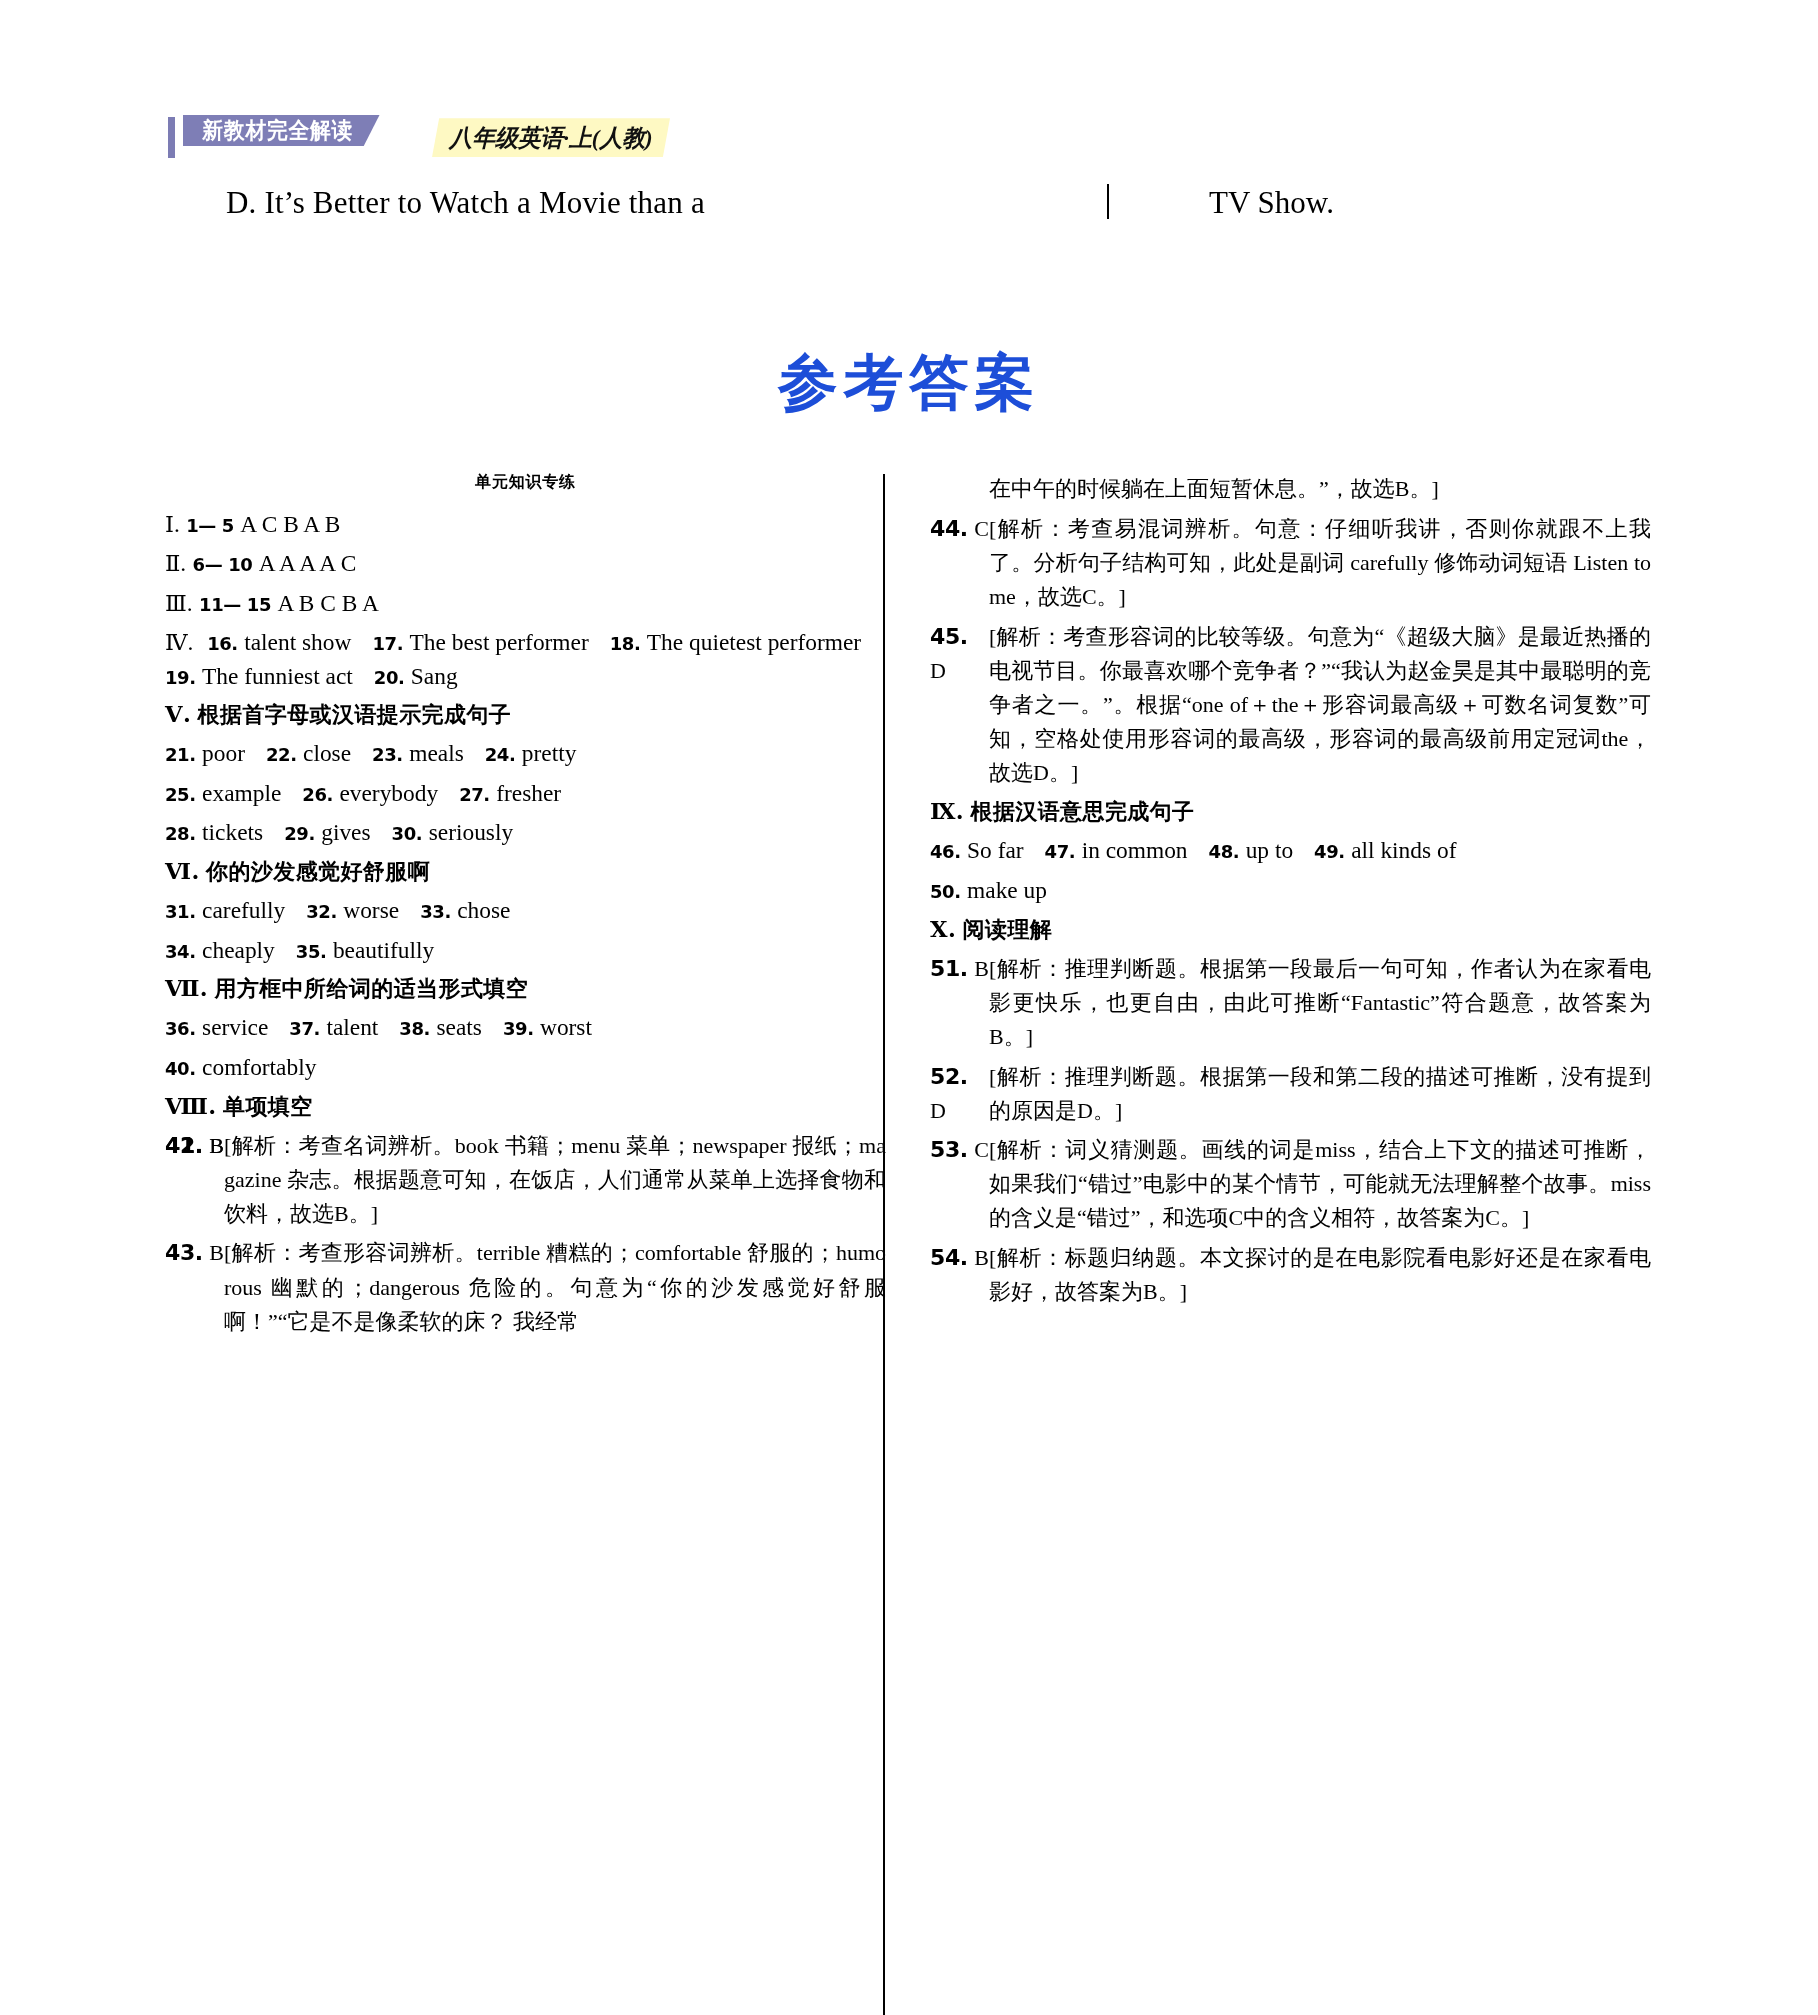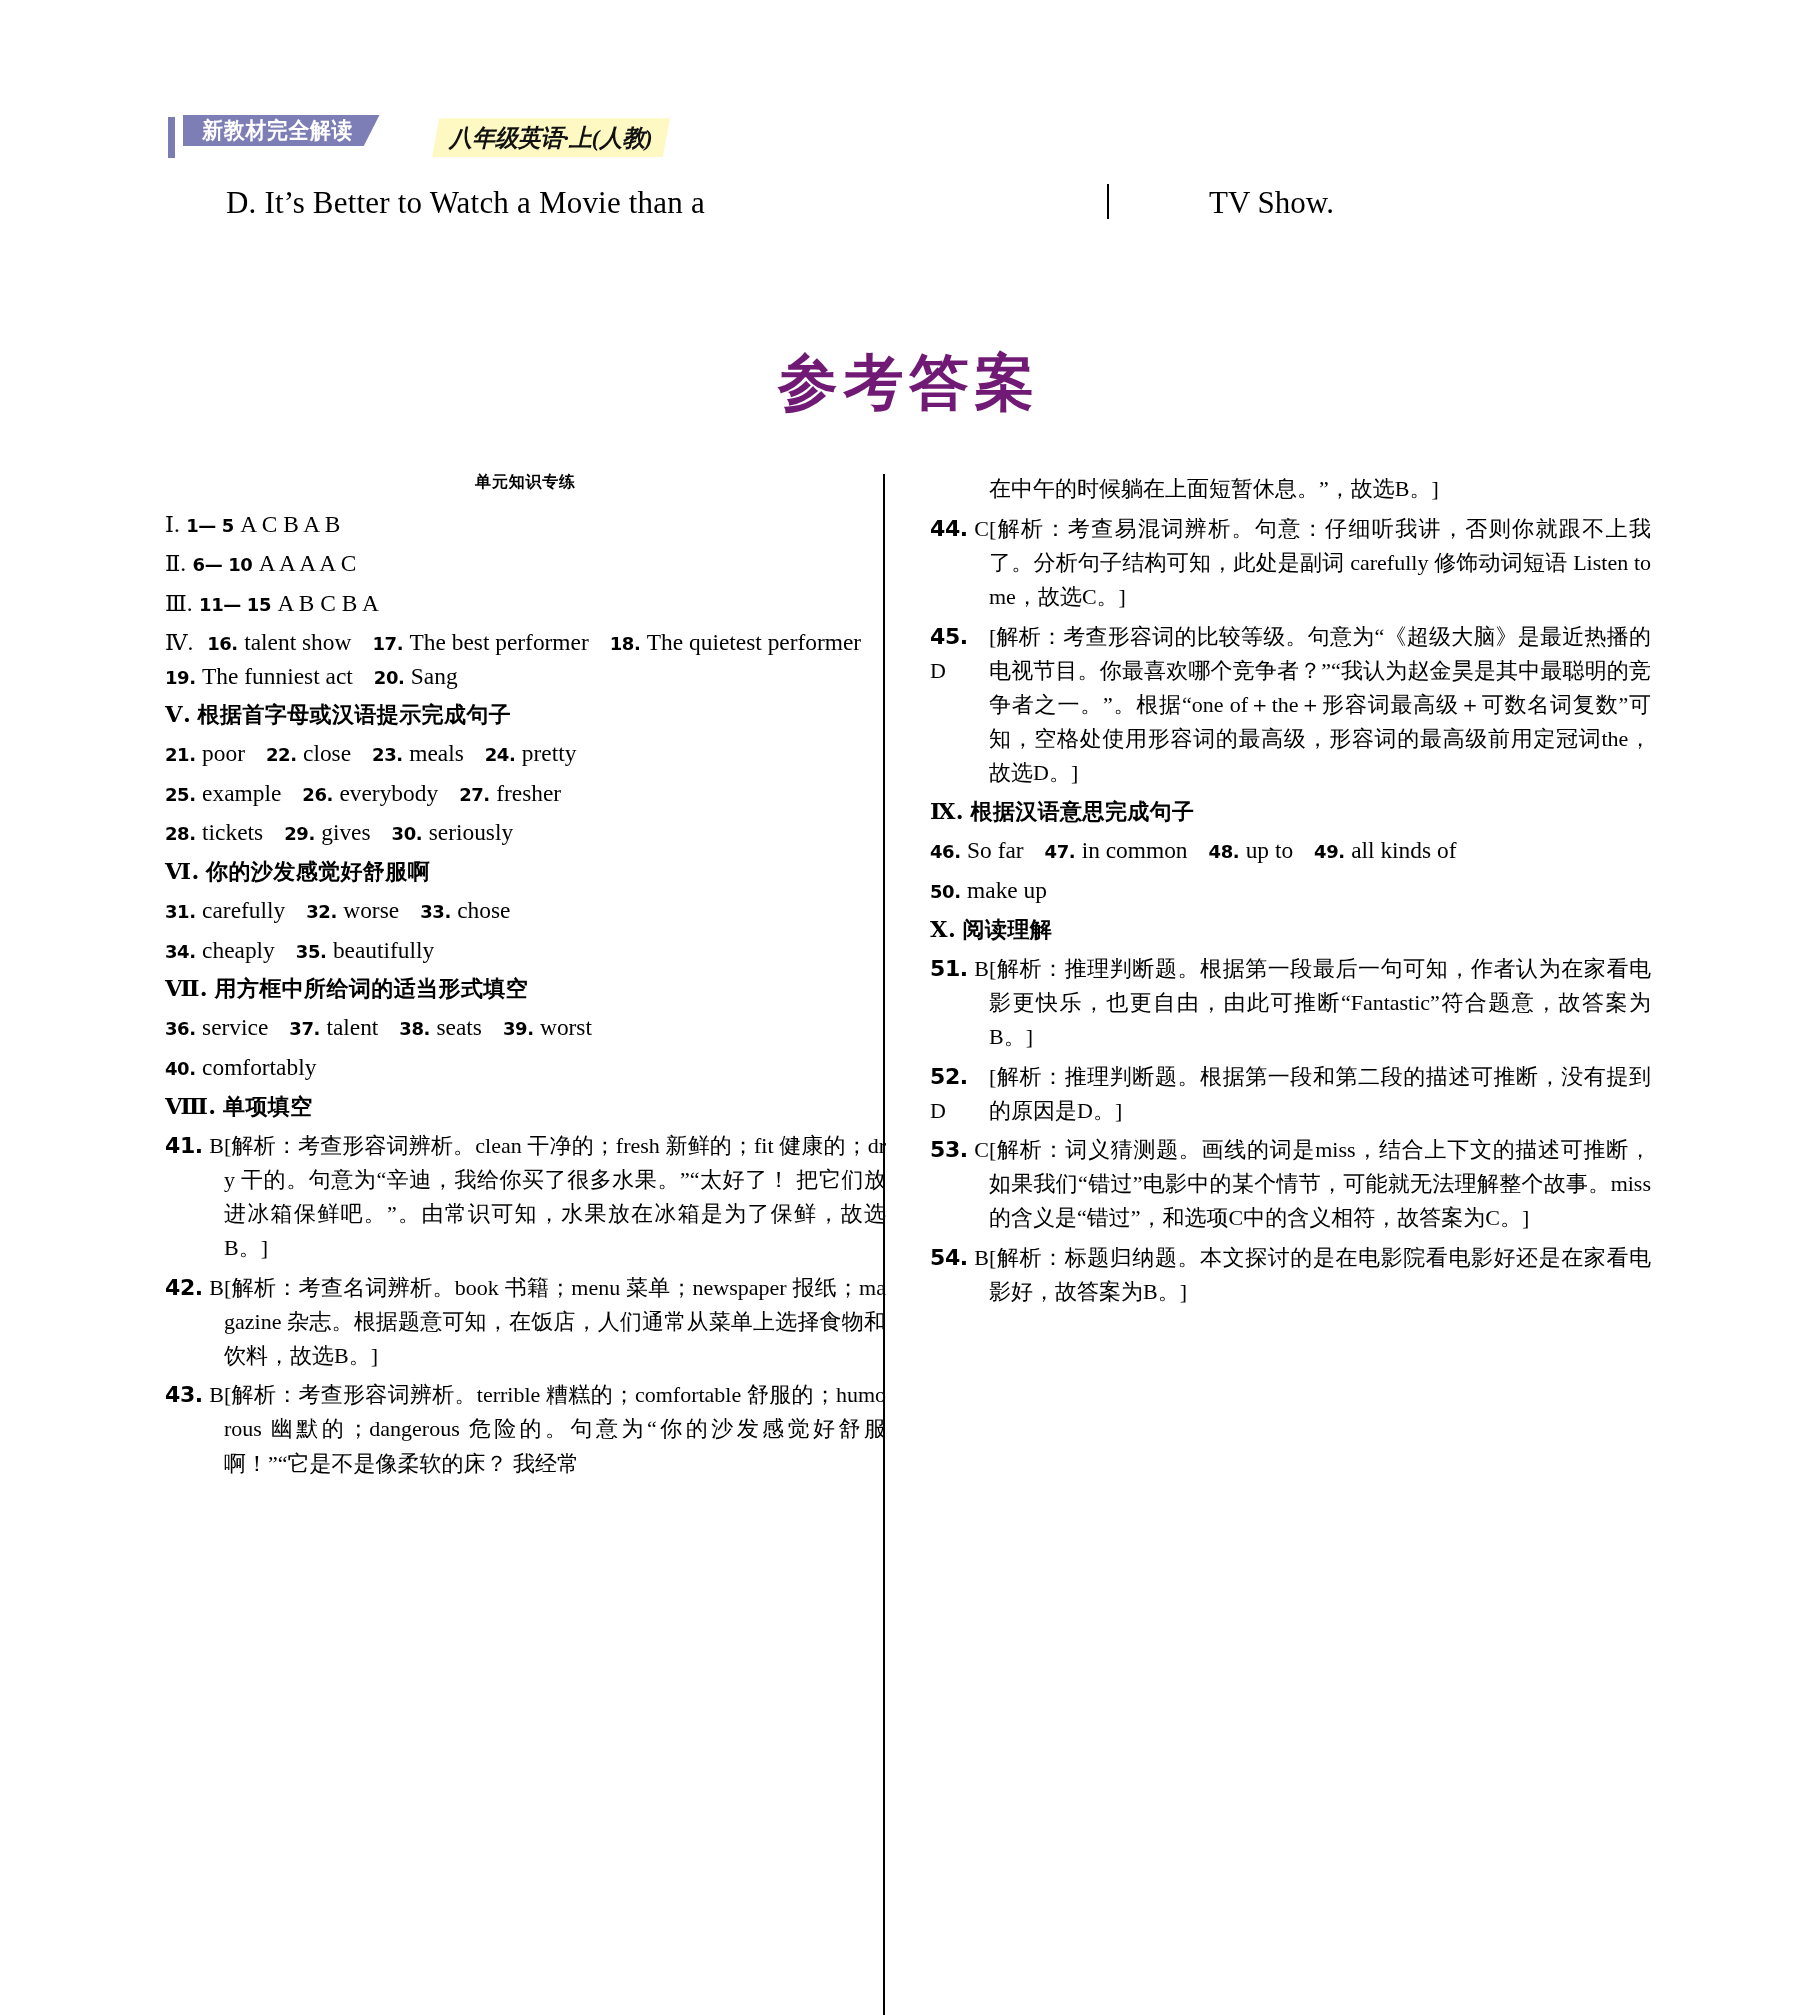--- a/index.html
+++ b/index.html
@@ -115,21 +115,21 @@
   .answers-title {
     position: absolute;
     left: 0;
     top: 343px;
     width: 1818px;
     text-align: center;
     font-family: "DejaVu Sans", sans-serif;
     font-weight: bold;
     font-size: 60px;
     letter-spacing: 5.6px;
-    color: #701a75;
+    color: #1d4ed8;
   }
 
   
   .col {
     position: absolute;
     top: 472px;
     width: 721px;
   }
   .col-left  { left: 165px; }
   .col-right { left: 930px; }
@@ -292,21 +292,20 @@
     <div class="ans-line">
       <span class="qn">40.</span><span class="sp-s"></span><span>comfortably</span>
     </div>
 
     <div class="cjk-head">
       <span class="rn">Ⅷ.</span><span class="sp-s"></span><span>单项填空</span>
     </div>
 
     <div class="expl">
       <span class="lbl"><span>41.</span><span class="sp-s"></span><span class="choice">B</span></span>
-      <span>[解析：考查形容词辨析。clean 干净的；fresh 新鲜的；fit 健康的；dry 干的。句意为“辛迪，我给你买了很多水果。”“太好了！ 把它们放进冰箱保鲜吧。”。由常识可知，水果放在冰箱是为了保鲜，故选B。]</span>
     </div>
     <div class="expl">
       <span class="lbl"><span>42.</span><span class="sp-s"></span><span class="choice">B</span></span>
       <span>[解析：考查名词辨析。book 书籍；menu 菜单；newspaper 报纸；magazine 杂志。根据题意可知，在饭店，人们通常从菜单上选择食物和饮料，故选B。]</span>
     </div>
     <div class="expl">
       <span class="lbl"><span>43.</span><span class="sp-s"></span><span class="choice">B</span></span>
       <span>[解析：考查形容词辨析。terrible 糟糕的；comfortable 舒服的；humorous 幽默的；dangerous 危险的。句意为“你的沙发感觉好舒服啊！”“它是不是像柔软的床？ 我经常</span>
     </div>
 

